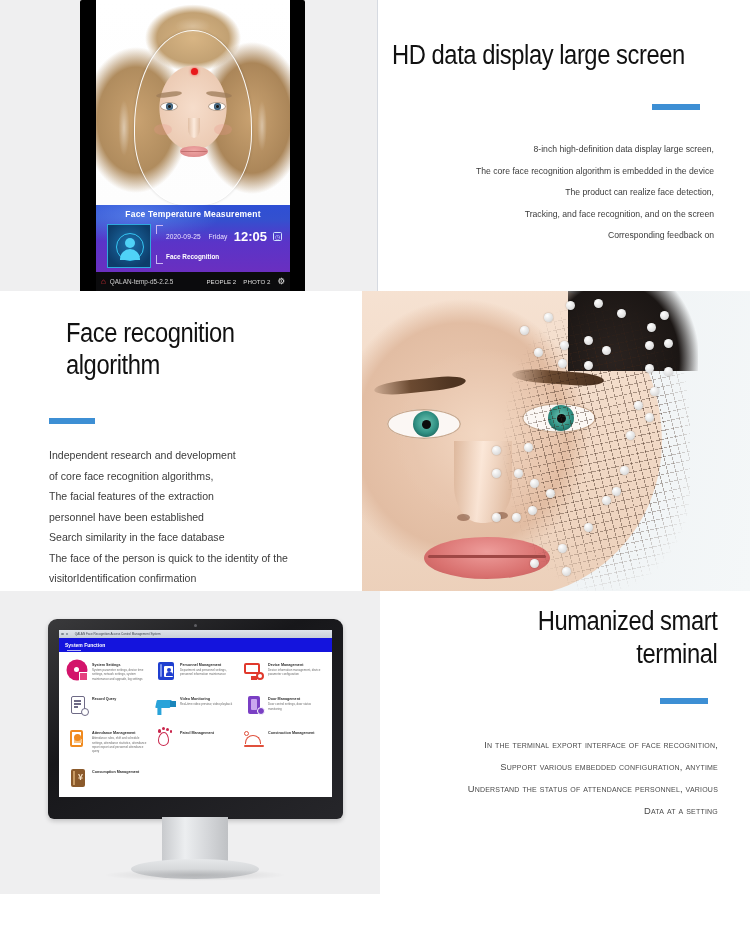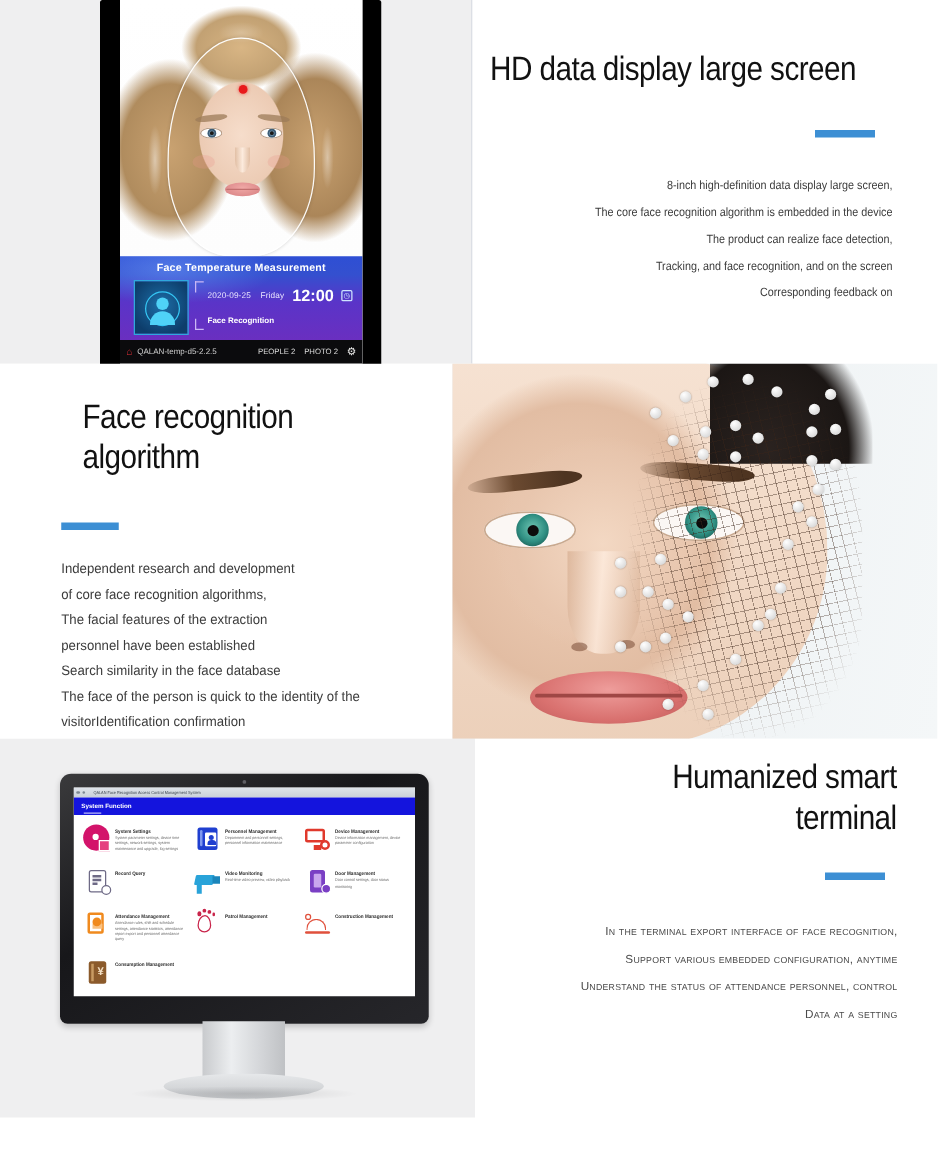--- a/index.html
+++ b/index.html
@@ -441,21 +441,21 @@
               <span class="body"></span>
           </div>
           <div class="ui-corner"></div>
           <div class="ui-corner b"></div>
           <div class="ui-date">
             <span>2020-09-25</span>
             &nbsp;&nbsp;
             <span>Friday</span>
           </div>
           <div class="ui-mode">Face Recognition</div>
-          <div class="ui-time">12:00</div>
+          <div class="ui-time">12:05</div>
           <div class="ui-clock-ico">◷</div>
         </div>
 
         <div class="status-bar">
           <span class="status-home">⌂</span>
           <span class="status-ver">QALAN-temp-d5-2.2.5</span>
           <span class="status-right">
             <span class="status-count">PEOPLE 2</span>
             <span class="status-count">PHOTO 2</span>
             <span class="status-gear">⚙</span>
@@ -697,18 +697,18 @@
       <div class="mon-stand-neck"></div>
       <div class="mon-stand-base"></div>
       <div class="mon-shadow"></div>
     </div>
 
     <div class="headline" id="s3-title">Humanized smart terminal</div>
     <div class="accent-bar" id="s3-bar"></div>
     <div class="body-copy" id="s3-body">
       <div>In the terminal export interface of face recognition,</div>
       <div>Support various embedded configuration, anytime</div>
-      <div>Understand the status of attendance personnel, control</div>
+      <div>Understand the status of attendance personnel, various</div>
       <div>Data at a setting</div>
     </div>
   </div>
 
 </div>
 
 </body></html>

